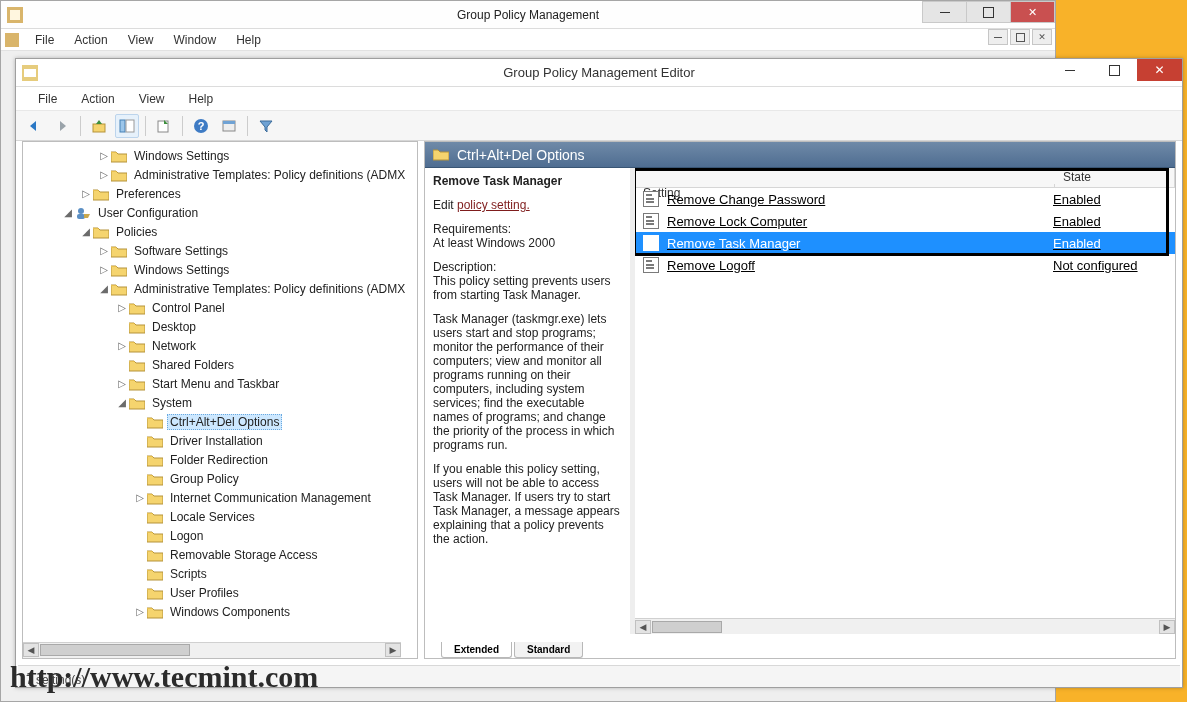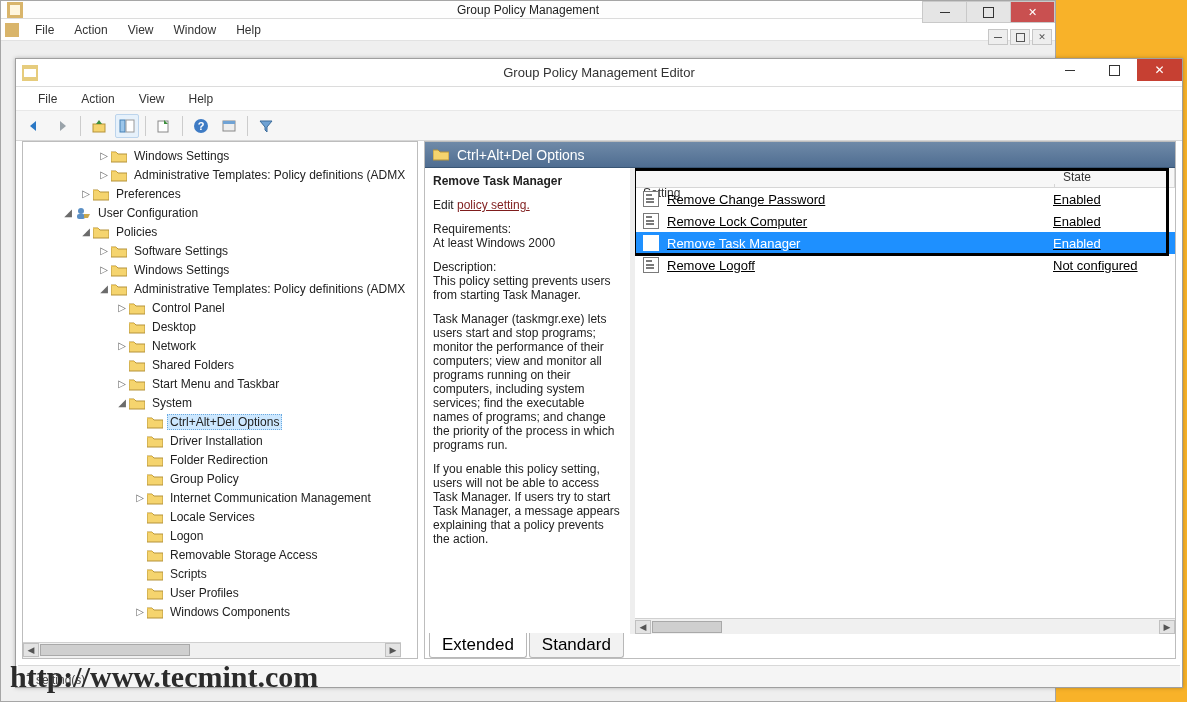--- a/index.html
+++ b/index.html
@@ -1,20 +1,20 @@
 <!DOCTYPE html>
 <html><head>
 <meta charset="utf-8">
 <style>
   * { box-sizing: border-box; font-family: "Segoe UI", Tahoma, sans-serif; }
   body { margin:0; background:#f8b229; width:1187px; height:702px; overflow:hidden; position:relative; }
 
   
   .outer-window { position:absolute; left:0; top:0; width:1056px; height:702px; background:#efefef; border:1px solid #a6a6a6; }
-  .outer-titlebar { height:18px; background:#fefefe; display:flex; align-items:center; position:relative; border-bottom:1px solid #dcdcdc;}
+  .outer-titlebar { height:28px; background:#fefefe; display:flex; align-items:center; position:relative; border-bottom:1px solid #dcdcdc;}
   .outer-titlebar .app-icon{width:16px;height:16px;margin:0 6px;}
   .outer-titlebar .title{position:absolute;left:0;right:0;text-align:center;font-size:12px;color:#222;}
   .win-controls{position:absolute;right:0;top:0;display:flex;height:22px;}
   .win-btn{width:45px;height:22px;display:flex;align-items:center;justify-content:center;background:#e5e5e5;border:1px solid #c9c9c9;margin-left:-1px;font-size:12px;color:#555;}
   .win-btn.min::after{content:"";display:block;width:10px;border-top:1px solid #333;}
   .win-btn.max::after{content:"";display:block;width:9px;height:9px;border:1px solid #333;}
   .win-btn.close{background:#c95050;color:#fff;}
   .win-btn.close::after{content:"✕";font-size:11px;color:#fff;}
 
   .outer-menubar{height:22px;background:#fff;border-bottom:1px solid #e2e2e2;display:flex;align-items:center;padding:0 4px;font-size:12px;color:#333;}
@@ -86,21 +86,21 @@
   .row.sel .ricon{border-color:#fff;}
   .row.sel .ricon::before,.row.sel .ricon::after{background:#fff;box-shadow:0 3px 0 #fff;}
 
   .highlight-box{position:absolute;border:3px solid #000;pointer-events:none;z-index:50;}
 
   .list-hscroll{position:absolute;bottom:0;left:0;right:0;height:16px;background:#f0f0f0;border-top:1px solid #d0d0d0;display:flex;align-items:center;}
   .sc-arrow{width:16px;height:14px;background:#e3e3e3;border:1px solid #c0c0c0;display:flex;align-items:center;justify-content:center;font-size:9px;color:#555;}
   .sc-track{flex:1;height:14px;background:#f0f0f0;position:relative;}
   .sc-thumb{position:absolute;height:12px;top:1px;background:#cfcfcf;border:1px solid #a9a9a9;}
 
-  .tabs{position:absolute;bottom:0;left:4px;height:22px;display:flex;align-items:flex-end;font-size:17px;}
+  .tabs{position:absolute;bottom:0;left:16px;height:22px;display:flex;align-items:flex-end;font-size:10px;font-weight:bold;}
   .tab{padding:2px 12px;border:1px solid #b8b8b8;border-top:none;background:#f2f2f2;margin-right:2px;border-radius:0 0 3px 3px;}
   .tab.active{background:#fff;}
 
   .statusbar{position:absolute;bottom:0;left:2px;right:2px;height:22px;font-size:12px;color:#444;padding:7px 8px;border-top:1px solid #d8d8d8;background:#f5f5f5;}
 
   .tree-hscroll{position:absolute;bottom:0;left:0;right:16px;height:16px;background:#f0f0f0;border-top:1px solid #d0d0d0;display:flex;}
   .tree-pane .sc-thumb{left:1px;width:150px;}
 
   .watermark{position:absolute;left:10px;bottom:8px;font-family:Georgia,serif;font-weight:600;font-size:30px;color:#2b2b2b;letter-spacing:0;z-index:100;margin-top:8px;}
 

